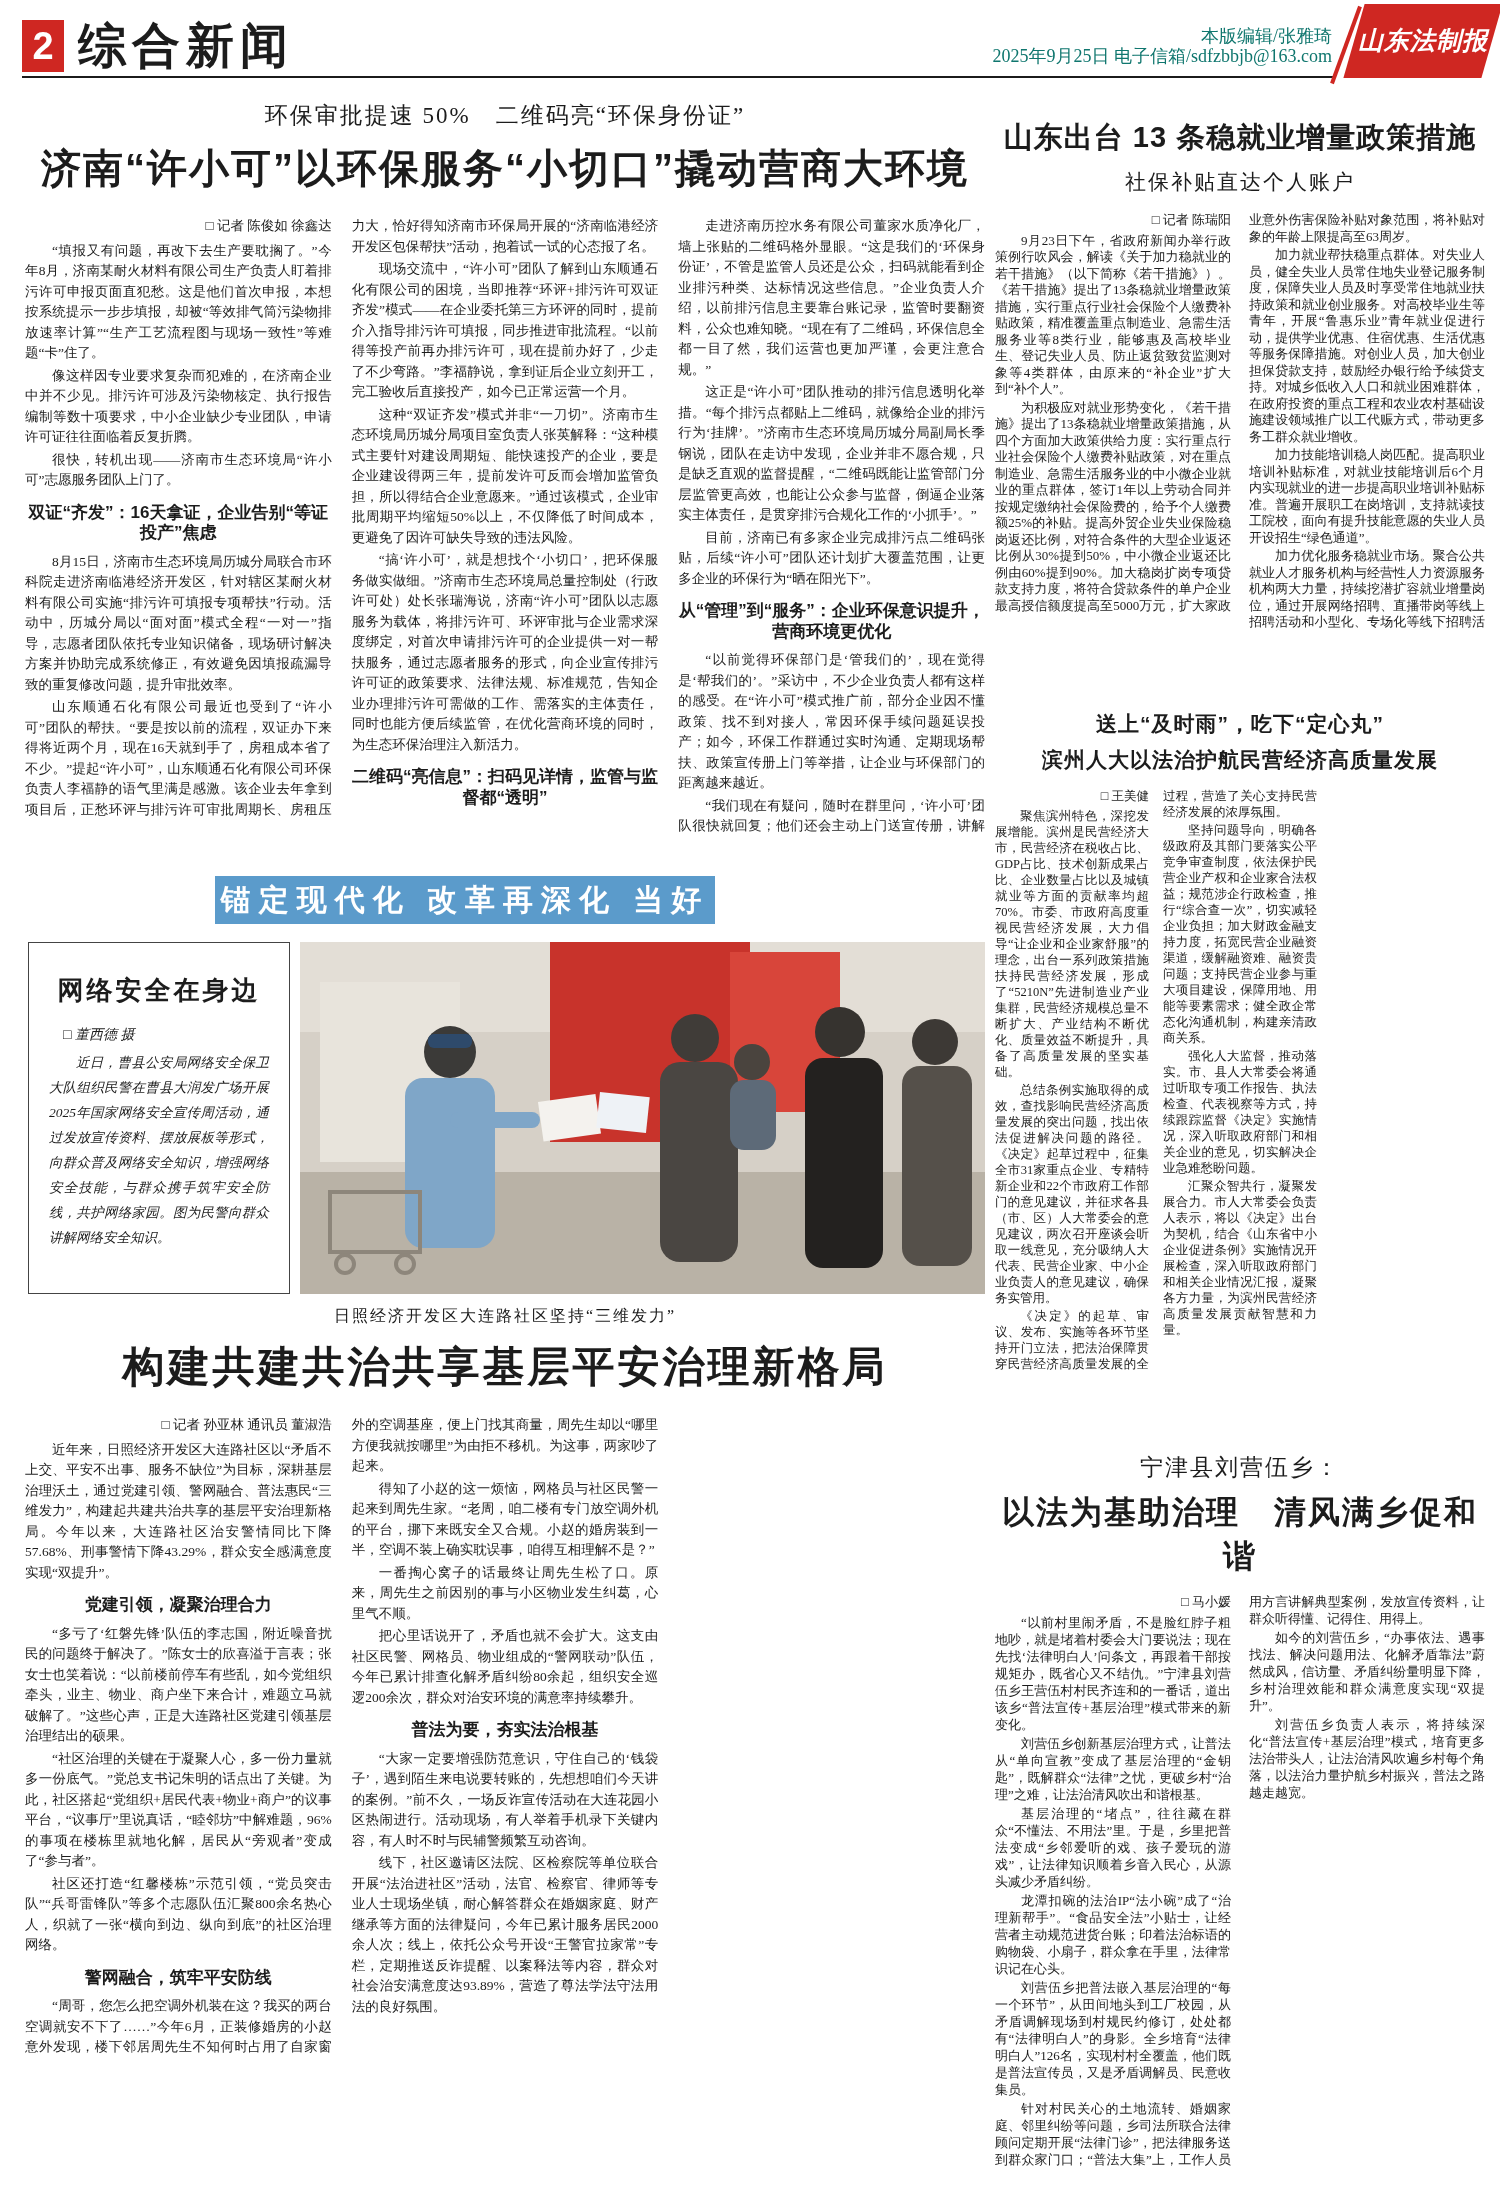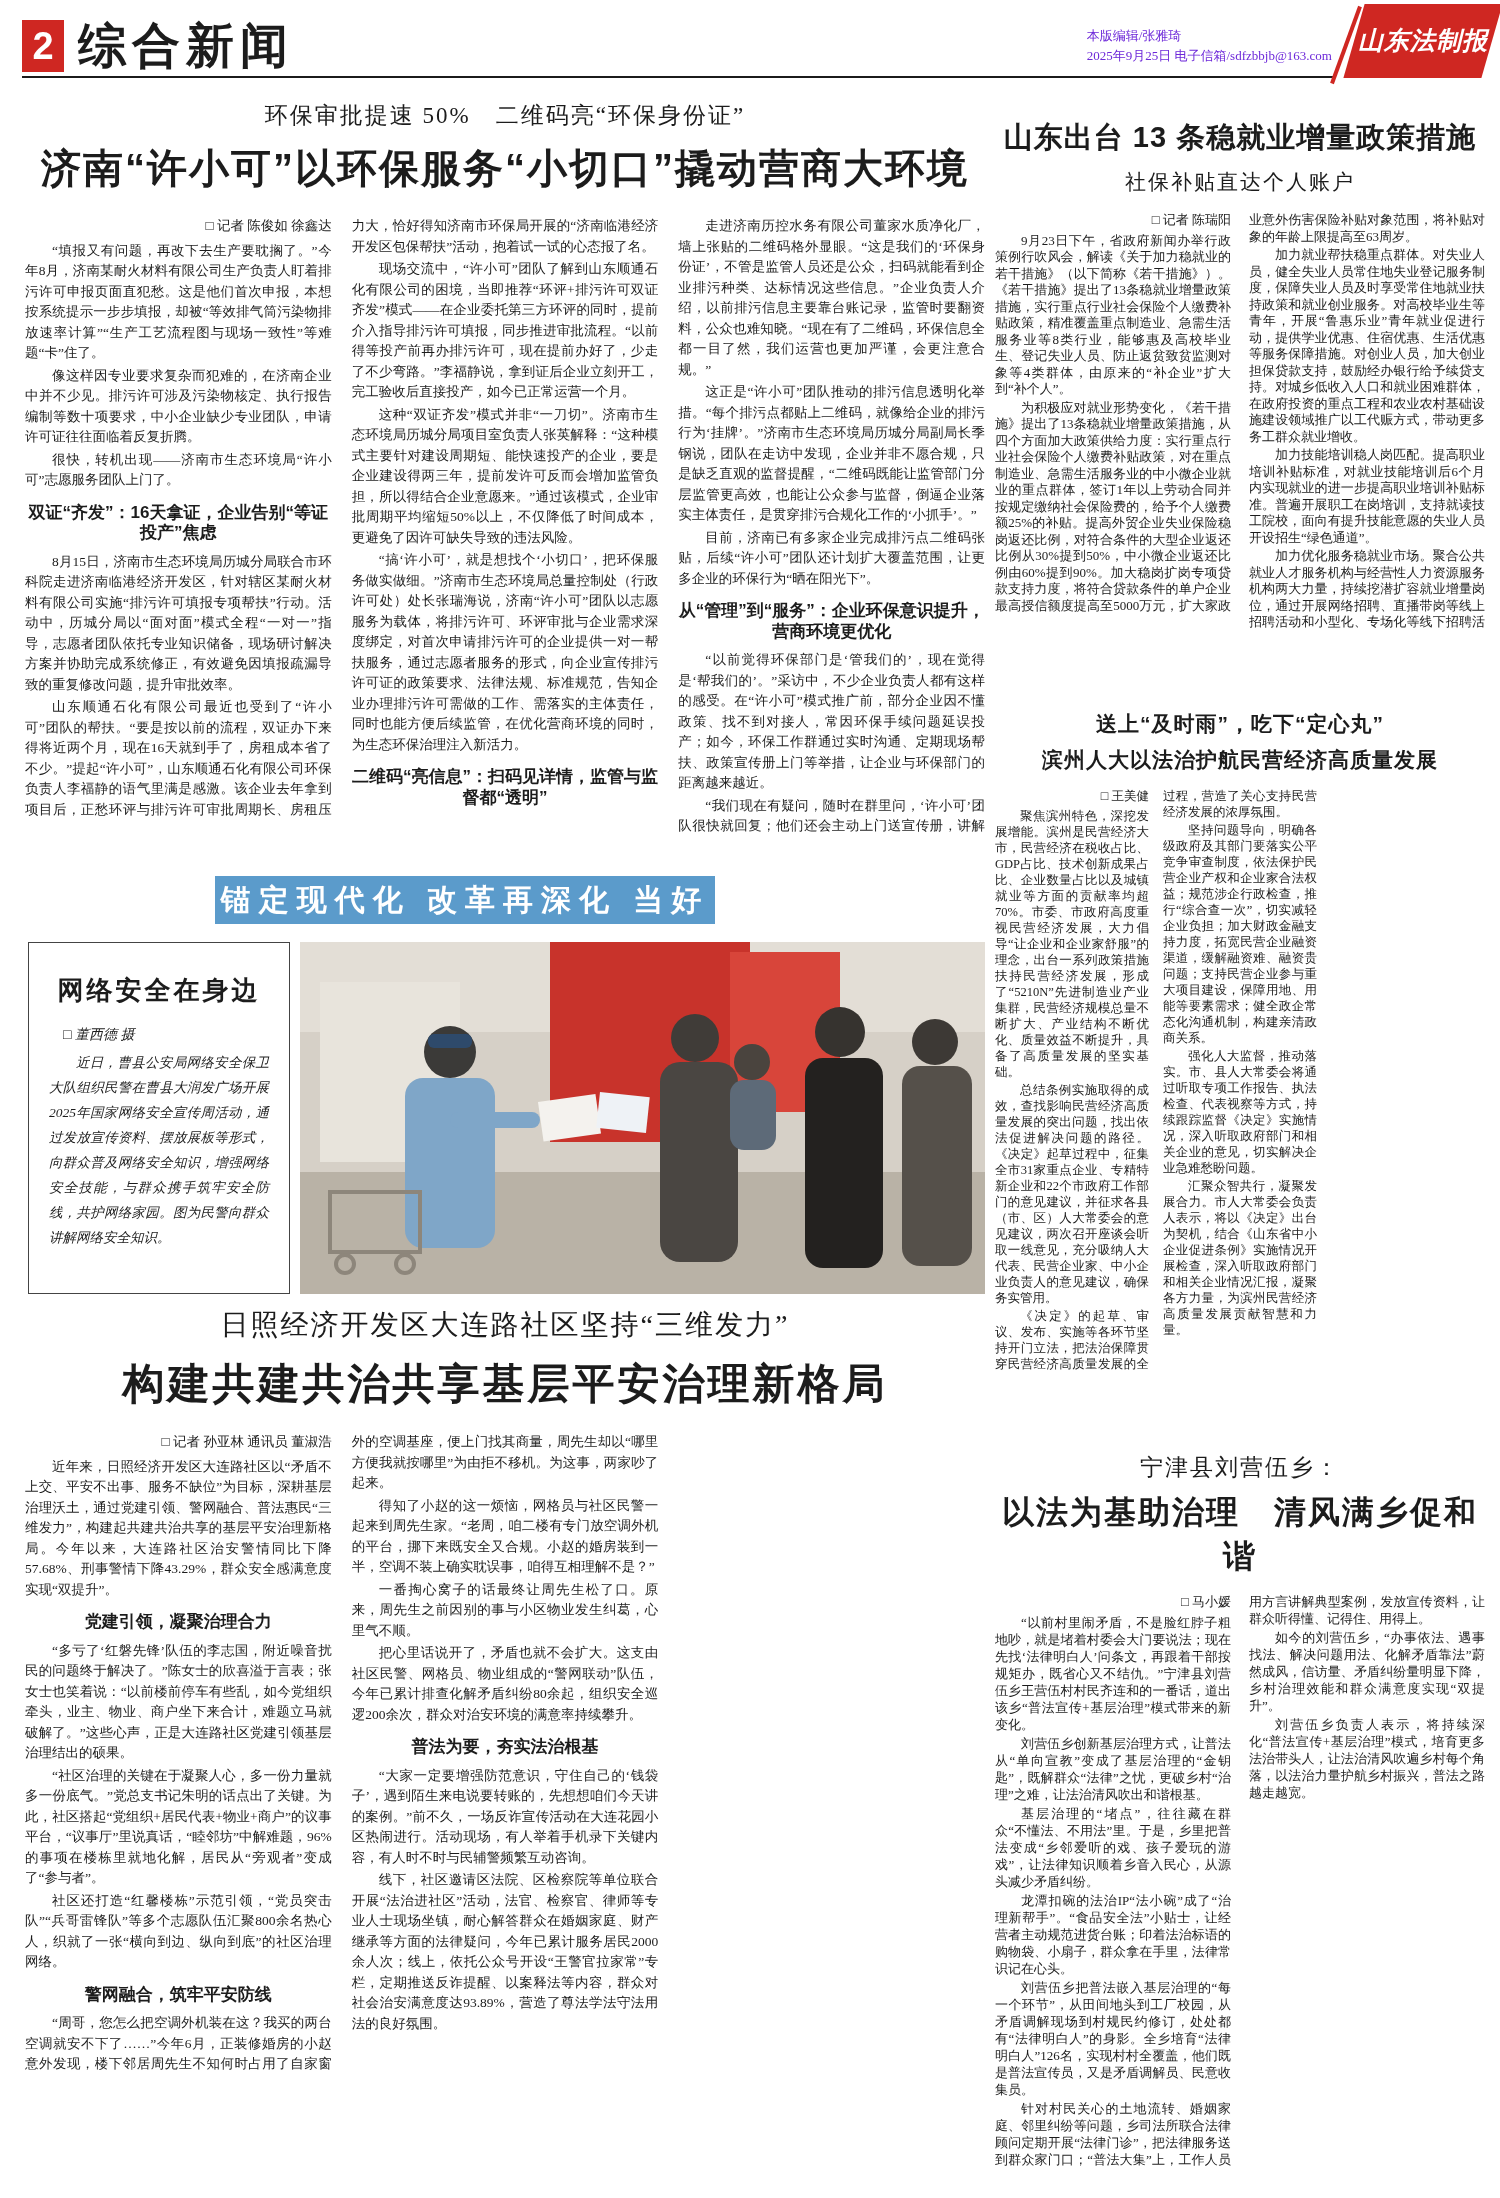--- a/index.html
+++ b/index.html
@@ -4,21 +4,21 @@
 <style>
   html,body{margin:0;padding:0;background:#e9e7e2;}
   .page{position:relative;width:1500px;height:2198px;background:#ffffff;margin:0 auto;overflow:hidden;
         font-family:"Liberation Serif","DejaVu Serif",serif;color:#1c1c1c;}
   
   .pagenum{position:absolute;left:22px;top:20px;width:42px;height:52px;background:#cf2722;
            color:#fff;font-family:"Liberation Sans","DejaVu Sans",sans-serif;font-weight:bold;
            font-size:38px;line-height:52px;text-align:center;}
   .section-title{position:absolute;left:78px;top:14px;font-family:"Liberation Sans","DejaVu Sans",sans-serif;
            font-weight:bold;font-size:48px;letter-spacing:6px;}
-  .header-meta{position:absolute;right:168px;top:26px;text-align:left;font-size:13px;line-height:20px;color:#6d28d9;}
+  .header-meta{position:absolute;right:168px;top:26px;text-align:right;font-size:18px;line-height:20px;color:#0f766e;}
   .header-rule{position:absolute;left:22px;top:76px;width:1312px;height:2px;background:#1b1b1b;}
   .slash{position:absolute;right:152px;top:4px;width:4px;height:82px;background:#cf2722;transform:rotate(20deg);}
   .masthead{position:absolute;right:8px;top:4px;width:138px;height:74px;background:#cf2722;transform:skewX(-16deg);}
   .masthead span{display:block;transform:skewX(16deg);color:#fff;font-style:italic;font-weight:bold;
            font-size:25px;line-height:74px;text-align:center;letter-spacing:1px;}
   
   .kicker{text-align:center;font-size:23px;letter-spacing:2px;}
   .headline{text-align:center;font-family:"Liberation Sans","DejaVu Sans",sans-serif;font-weight:bold;}
   .byline{text-indent:2em;margin:0 0 4px 0;text-align:right;}
   .subhead{text-align:center;font-family:"Liberation Sans","DejaVu Sans",sans-serif;font-weight:bold;
@@ -36,21 +36,21 @@
           font-size:30px;line-height:48px;text-align:center;letter-spacing:8px;}
   
   .photo-box{position:absolute;left:28px;top:942px;width:262px;height:352px;border:1px solid #444;
              box-sizing:border-box;padding:30px 20px;}
   .photo-box .pb-title{text-align:center;font-weight:bold;font-size:26px;letter-spacing:3px;margin-bottom:18px;}
   .photo-box .pb-byline{font-style:italic;font-size:14px;margin-bottom:6px;text-indent:1em;}
   .photo-box .pb-caption{font-style:italic;font-size:13.5px;line-height:25px;text-align:justify;text-indent:2em;}
   .photo{position:absolute;left:300px;top:942px;width:685px;height:352px;overflow:hidden;background:#cfc9c0;}
   
   #art4{position:absolute;left:25px;top:1306px;width:960px;}
-  #art4 .kicker{font-size:28px;}
+  #art4 .kicker{font-size:16px;}
   #art4 .headline{font-size:42px;letter-spacing:3px;margin-top:12px;}
   #art4 .body{margin-top:20px;height:655px;column-count:3;column-gap:20px;column-fill:auto;
               font-size:13.5px;line-height:20.5px;}
   
   #art2{position:absolute;left:995px;top:118px;width:490px;}
   #art2 .headline{font-size:29px;letter-spacing:1px;}
   #art2 .sub-headline{text-align:center;font-size:21px;letter-spacing:2px;margin-top:10px;}
   #art2 .body{margin-top:16px;height:420px;column-count:2;column-gap:18px;column-fill:auto;
               font-size:13px;line-height:16.5px;}
   #art3{position:absolute;left:995px;top:702px;width:490px;}

